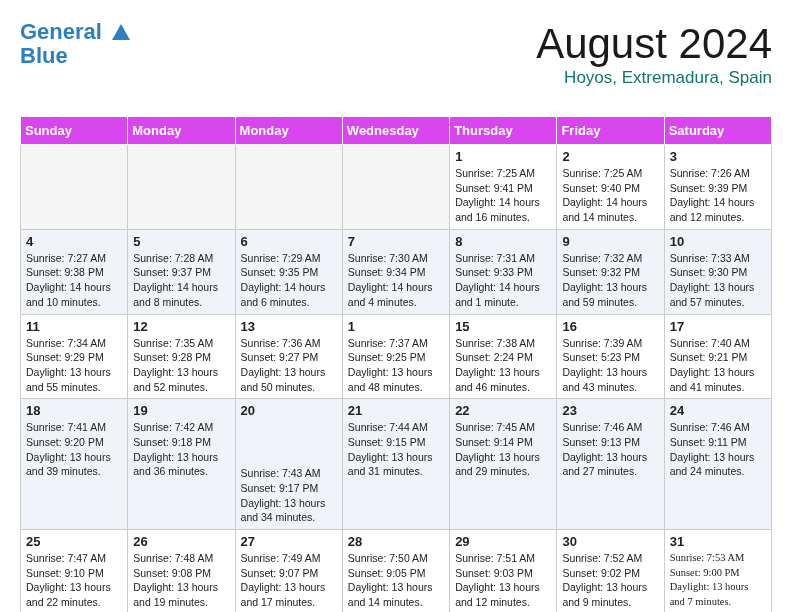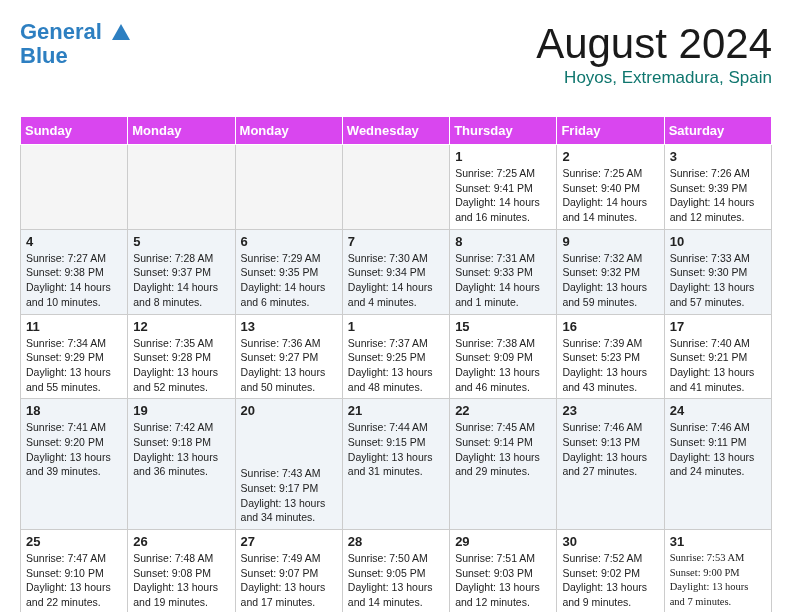--- a/index.html
+++ b/index.html
@@ -215,21 +215,21 @@
         <td>
           <div class="day-num">1</div>
           <div class="day-info" style="white-space: pre-line;">Sunrise: 7:37 AM
 Sunset: 9:25 PM
 Daylight: 13 hours
 and 48 minutes.</div>
         </td>
         <td>
           <div class="day-num">15</div>
           <div class="day-info" style="white-space: pre-line;">Sunrise: 7:38 AM
-Sunset: 9:09 PM
+Sunset: 2:24 PM
 Daylight: 13 hours
 and 46 minutes.</div>
         </td>
         <td>
           <div class="day-num">16</div>
           <div class="day-info" style="white-space: pre-line;">Sunrise: 7:39 AM
 Sunset: 5:23 PM
 Daylight: 13 hours
 and 43 minutes.</div>
         </td>

